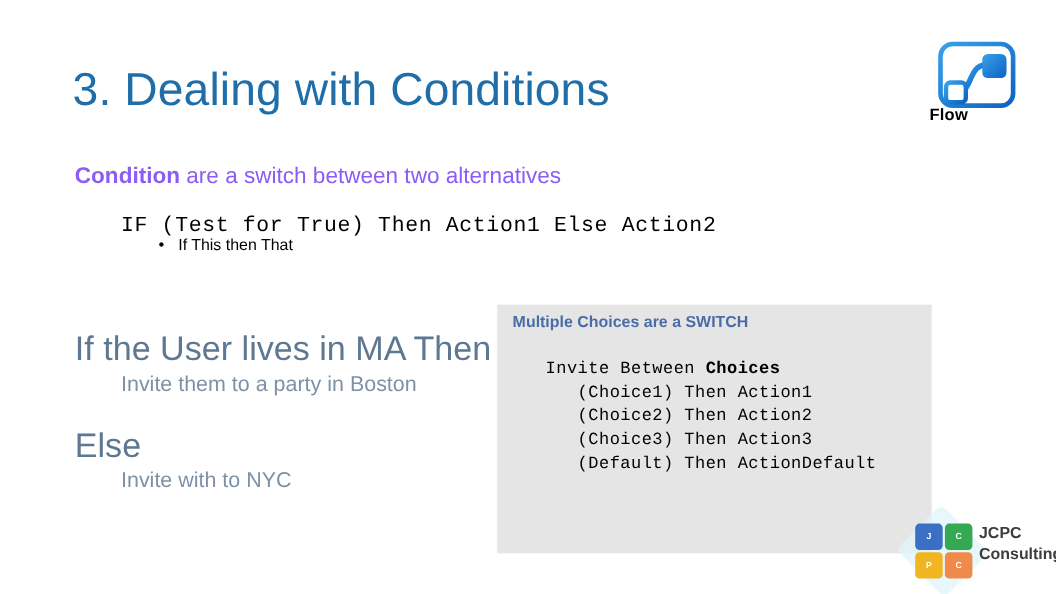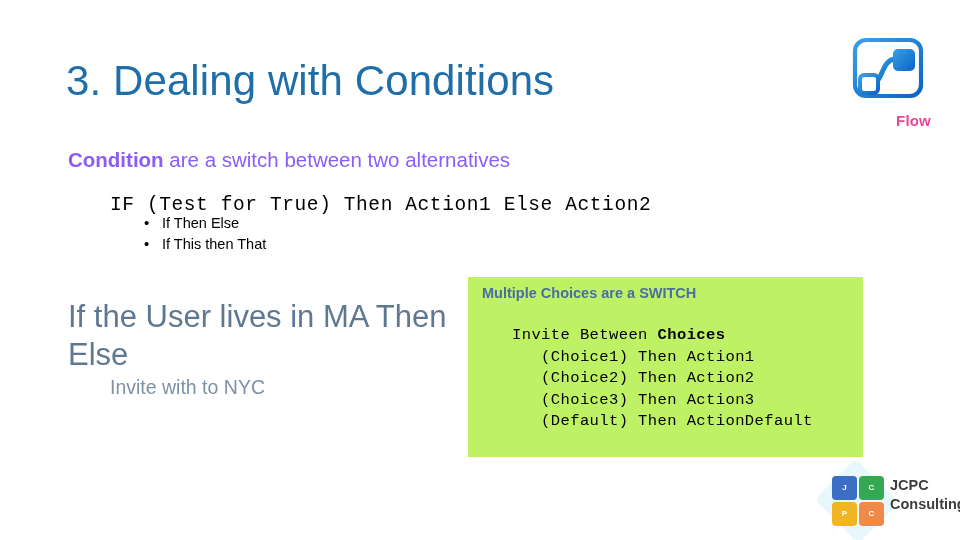--- a/index.html
+++ b/index.html
@@ -98,30 +98,30 @@
     white-space: nowrap;
     font-weight: 400;
   }
   .pseudo .body {
     font-size: 19.5px;
     color: #7d91a6;
     line-height: 30px;
     white-space: nowrap;
     padding-left: 42px;
   }
-  .pseudo .sp-above { margin-top: 4px; }
+  .pseudo .sp-above { margin-top: 24px; }
 
   
   .switch-panel {
     position: absolute;
-    left: 468px;
+    left: 452px;
     top: 277px;
     width: 395px;
-    height: 180px;
-    background: #bef264;
+    height: 226px;
+    background: #e5e5e5;
   }
   .switch-heading {
     position: absolute;
     left: 14px;
     top: 8px;
     font-size: 14.5px;
     font-weight: bold;
     color: #4a6da6;
     white-space: nowrap;
   }
@@ -143,26 +143,26 @@
     position: absolute;
     left: 845px;
     top: 34px;
     width: 86px;
     height: 86px;
   }
   .flow-logo svg { display: block; }
   .flow-word {
     position: absolute;
     left: 845px;
-    top: 112px;
+    top: 96px;
     width: 86px;
-    text-align: right;
+    text-align: left;
     font-size: 15px;
     font-weight: bold;
-    color: #ec4899;
+    color: #000000;
     letter-spacing: 0.2px;
   }
 
   
   .jcpc {
     position: absolute;
     left: 820px;
     top: 470px;
     width: 140px;
     height: 62px;
@@ -222,26 +222,26 @@
 
   <div class="slide-title">3. Dealing with Conditions</div>
 
   <div class="lead-line">
     <span class="strong">Condition</span><span> are a switch between two alternatives</span>
   </div>
 
   <div class="code-line">IF (Test for True) Then Action1 Else Action2</div>
 
   <ul class="bullet-list">
-    <li>If Then Else</li>
     <li>If This then That</li>
   </ul>
 
   <div class="pseudo">
     <div class="kw">If the User lives in MA Then</div>
+    <div class="body">Invite them to a party in Boston</div>
     <div class="kw sp-above">Else</div>
     <div class="body">Invite with to NYC</div>
   </div>
 
   <div class="switch-panel">
     <div class="switch-heading">Multiple Choices are a SWITCH</div>
     <div class="switch-code"><span>Invite Between </span><span class="b">Choices</span>
 <span>   (Choice1) Then Action1</span>
 <span>   (Choice2) Then Action2</span>
 <span>   (Choice3) Then Action3</span>

